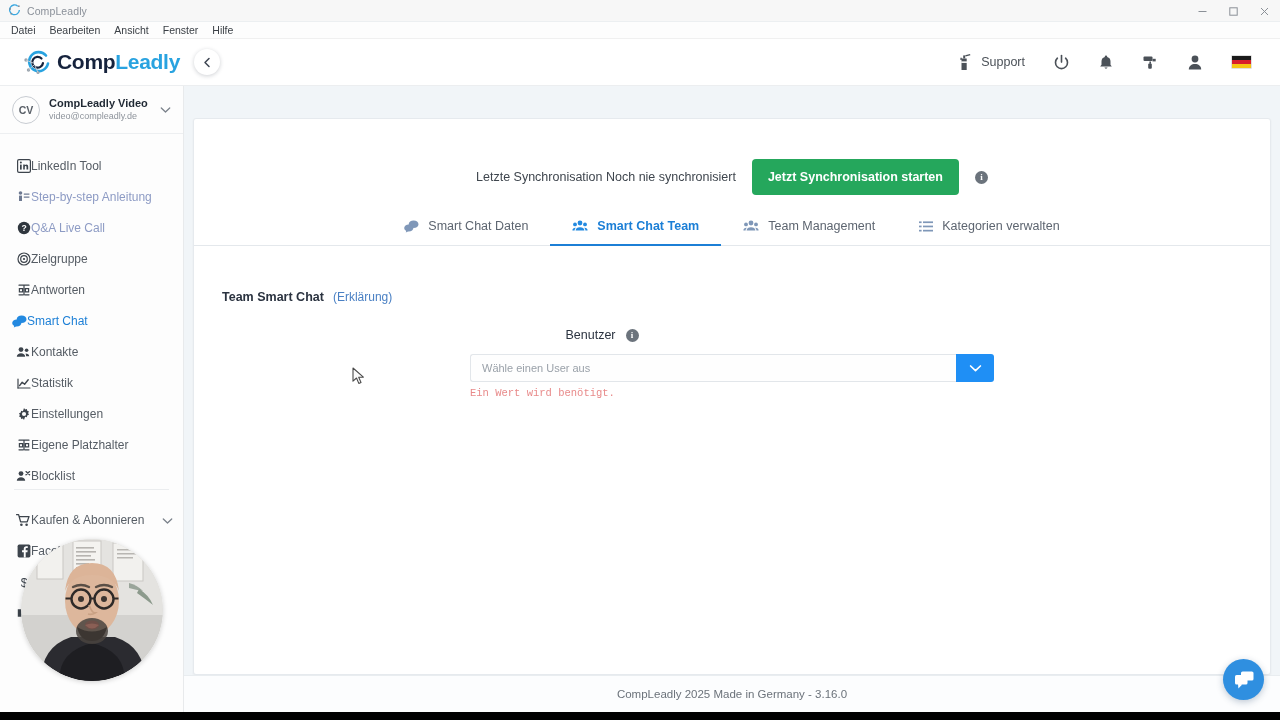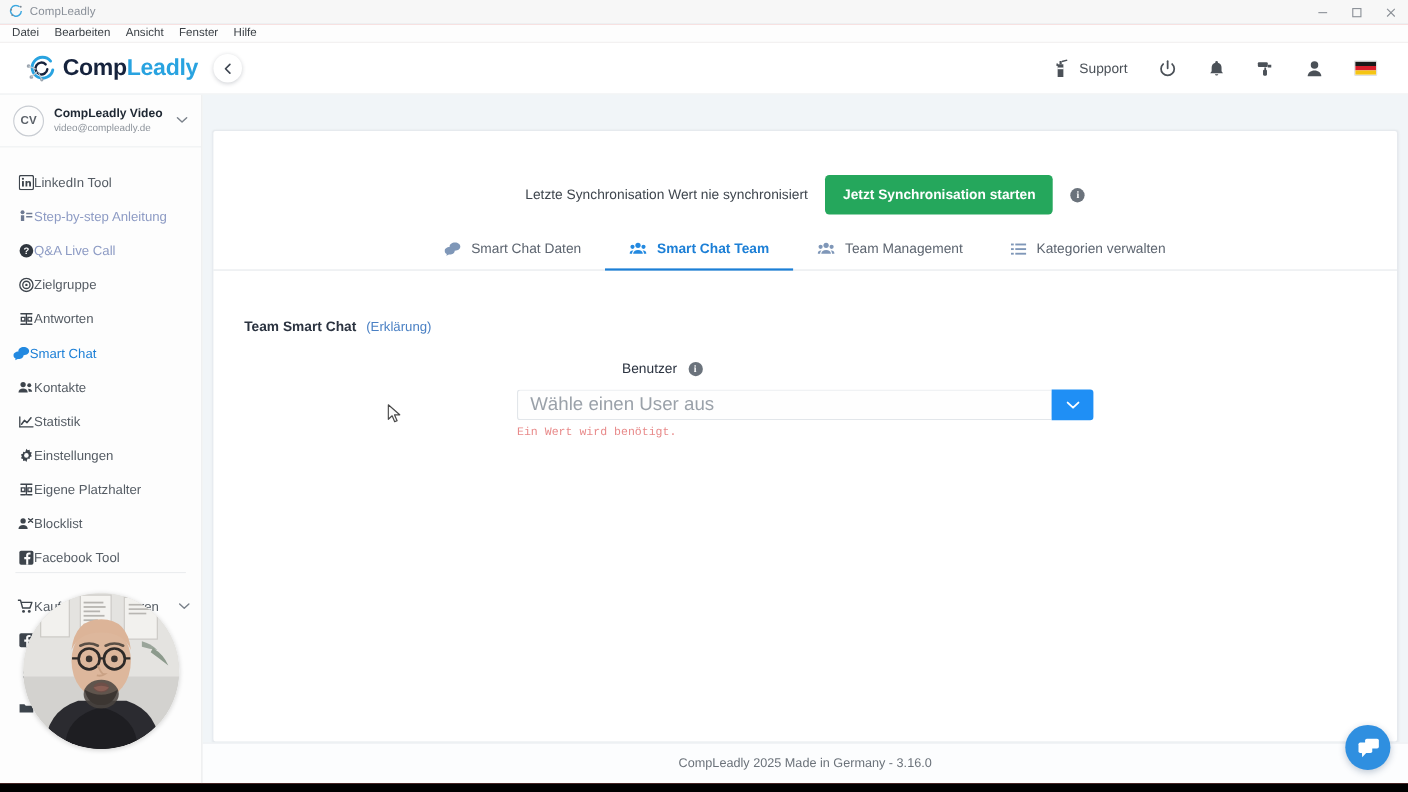--- a/index.html
+++ b/index.html
@@ -163,21 +163,21 @@
   .section-title { font-size: 12.5px; font-weight: 700; color: #2b3340; }
   .section-link { font-size: 12px; color: #4a80c4; }
 
   .form-block { padding: 24px 0 0 276px; width: 540px; }
   .field-label-row { display: flex; align-items: center; gap: 10px; justify-content: center; }
   .field-label { font-size: 12.5px; color: #2b3340; }
   .select-row { display: flex; margin-top: 12px; width: 524px; height: 28px; }
   .select-input {
     flex: 1; border: 1px solid #e2e6ea; border-right: none;
     border-radius: 3px 0 0 3px; background: #fefefe;
-    font-size: 17px; color: #9aa1a9; padding: 0 11px;
+    font-size: 11px; color: #9aa1a9; padding: 0 11px;
     display: flex; align-items: center;
   }
   .select-btn {
     width: 38px; background: #1f8ff5; border-radius: 0 3px 3px 0;
     display: flex; align-items: center; justify-content: center; color: #fff;
   }
   .field-error { font-size: 10.5px; color: #e88a8a; margin-top: 5px; font-family: Liberation Mono, monospace; }
 
   .footer {
     position: absolute; left: 0; bottom: 0; width: 1096px; height: 37px;
@@ -431,29 +431,20 @@
           <span class="ico">
             <svg width="15" height="14" viewBox="0 0 15 14">
                 <circle cx="5" cy="4.6" r="2.4" fill="#3d444c"></circle>
                 <path d="M0.8 11.8c0-2.3 1.9-3.6 4.2-3.6s4.2 1.3 4.2 3.6z" fill="#3d444c"></path>
                 <path d="M10 2.6l3.6 3.2M13.6 2.6L10 5.8" stroke="#3d444c" stroke-width="1.3" stroke-linecap="round"></path>
               </svg>
           </span>
           <span>Blocklist</span>
         </div>
 
-        <div class="nav-item">
-          <span class="ico">
-            <svg width="14" height="14" viewBox="0 0 14 14">
-                <rect x="0.6" y="0.6" width="12.8" height="12.8" rx="1.6" fill="#3d444c"></rect>
-                <path d="M8.7 13.4V8.3h1.7l.26-2H8.7V5.05c0-.58.16-.97 1-.97h1.07V2.3c-.18-.02-.8-.08-1.5-.08-1.5 0-2.5.9-2.5 2.57V6.3H5.05v2H6.8v5.1z" fill="#fdfdfd"></path>
-              </svg>
-          </span>
-          <span>Facebook Tool</span>
-        </div>
 
         <div class="nav-sep"></div>
 
         <div class="nav-item">
           <span class="ico">
             <svg width="15" height="14" viewBox="0 0 15 14">
                 <path d="M0.6 1.6h2l2 7.2h6.6l1.8-5.2H3.4" fill="none" stroke="#3d444c" stroke-width="1.3" stroke-linecap="round" stroke-linejoin="round"></path>
                 <circle cx="5.4" cy="11.8" r="1.3" fill="#3d444c"></circle>
                 <circle cx="10.6" cy="11.8" r="1.3" fill="#3d444c"></circle>
               </svg>
@@ -545,21 +536,21 @@
           <ellipse cx="71" cy="86" rx="7" ry="4.5" fill="#6e4f48"></ellipse>
           <path d="M64 86 q7 -3 14 0 q-7 7 -14 0z" fill="#8a5f55"></path>
         </g>
       </svg>
     </div>
 
     <div class="content">
       <div class="card">
 
         <div class="sync-row">
-          <span class="sync-label">Letzte Synchronisation Wert nie synchronisiert</span>
+          <span class="sync-label">Letzte Synchronisation Noch nie synchronisiert</span>
           <button class="sync-btn">Jetzt Synchronisation starten</button>
           <span class="info-dot">i</span>
         </div>
 
         <div class="tabs">
           <div class="tab">
             <span class="tico">
               <svg width="15" height="14" viewBox="0 0 15 14">
                   <path d="M9.6 1.4c2.8 0 4.9 1.7 4.9 3.8 0 2.1-2.1 3.8-4.9 3.8-.5 0-1-.06-1.4-.16l-2.3 1.1.5-1.5C5 7.9 4.7 6.9 4.7 5.2c0-2.1 2.1-3.8 4.9-3.8z" fill="currentColor"></path>
                   <path d="M4.8 5.6c-2.6 0-4.6 1.6-4.6 3.5 0 1.2.8 2.3 2 2.9l-.4 1.5 2.3-1.1c.3.05.5.06.7.06 2.6 0 4.6-1.6 4.6-3.5S7.4 5.6 4.8 5.6z" fill="currentColor"></path>

